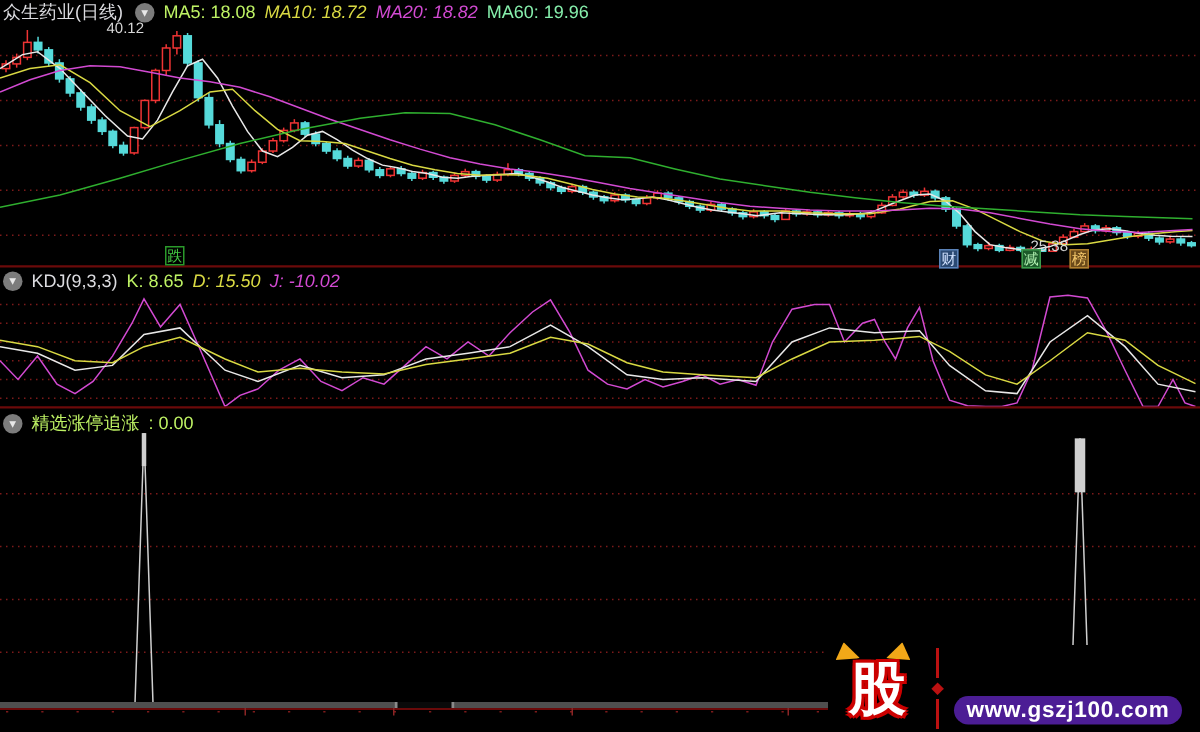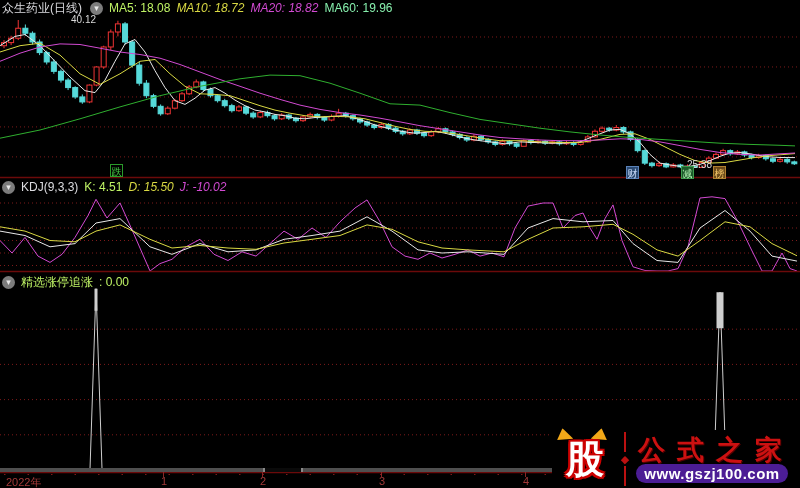--- a/index.html
+++ b/index.html
@@ -318,21 +318,21 @@
     <span class="circ">▾</span>
     <span class="c-white">MA5: 18.08</span>
     <span class="c-yellow">MA10: 18.72</span>
     <span class="c-magenta">MA20: 18.82</span>
     <span class="c-green">MA60: 19.96</span>
   </div>
 
   <div class="hdr" id="kdj-hdr">
     <span class="circ">▾</span>
     <span class="c-title">KDJ(9,3,3)</span>
-    <span class="c-white">K: 4.51</span>
+    <span class="c-white">K: 8.65</span>
     <span class="c-yellow">D: 15.50</span>
     <span class="c-magenta">J: -10.02</span>
   </div>
 
   <div class="hdr" id="sig-hdr">
     <span class="circ">▾</span>
     <span class="c-white">精选涨停追涨</span>
     <span class="c-white">: 0.00</span>
   </div>
 
@@ -343,32 +343,24 @@
       <span class="mk mk-fall" style="left: 110px; top: 164px;">跌</span>
       <span class="mk mk-blue" style="left: 626px; top: 166px;">财</span>
       <span class="mk mk-green" style="left: 681px; top: 166px;">减</span>
       <span class="mk mk-orange" style="left: 713px; top: 166px;">榜</span>
     </div>
 
   <div id="scroll-track">
     <div id="scroll-thumb" style="left: 263px; width: 40px;"></div>
   </div>
 
-  <div id="axis-row">
-    <span id="axis-year" style="left: 6px;">2022年</span>
-  <span class="axis-month" style="left: 161px;">1</span>
-      <span class="axis-month" style="left: 260px;">2</span>
-      <span class="axis-month" style="left: 379px;">3</span>
-      <span class="axis-month" style="left: 523px;">4</span>
-    </div>
 
   <div id="watermark">
     <div id="wm-logo">
       <span class="horn" id="horn-l"></span>
       <span class="horn" id="horn-r"></span>
       <span id="wm-char">股</span>
     </div>
     <div id="wm-divider"></div>
     <span id="wm-diamond">◆</span>
-    <div id="wm-name">公式之家</div>
     <div id="wm-pill">www.gszj100.com</div>
   </div>
 </div>
 
 </body></html>

